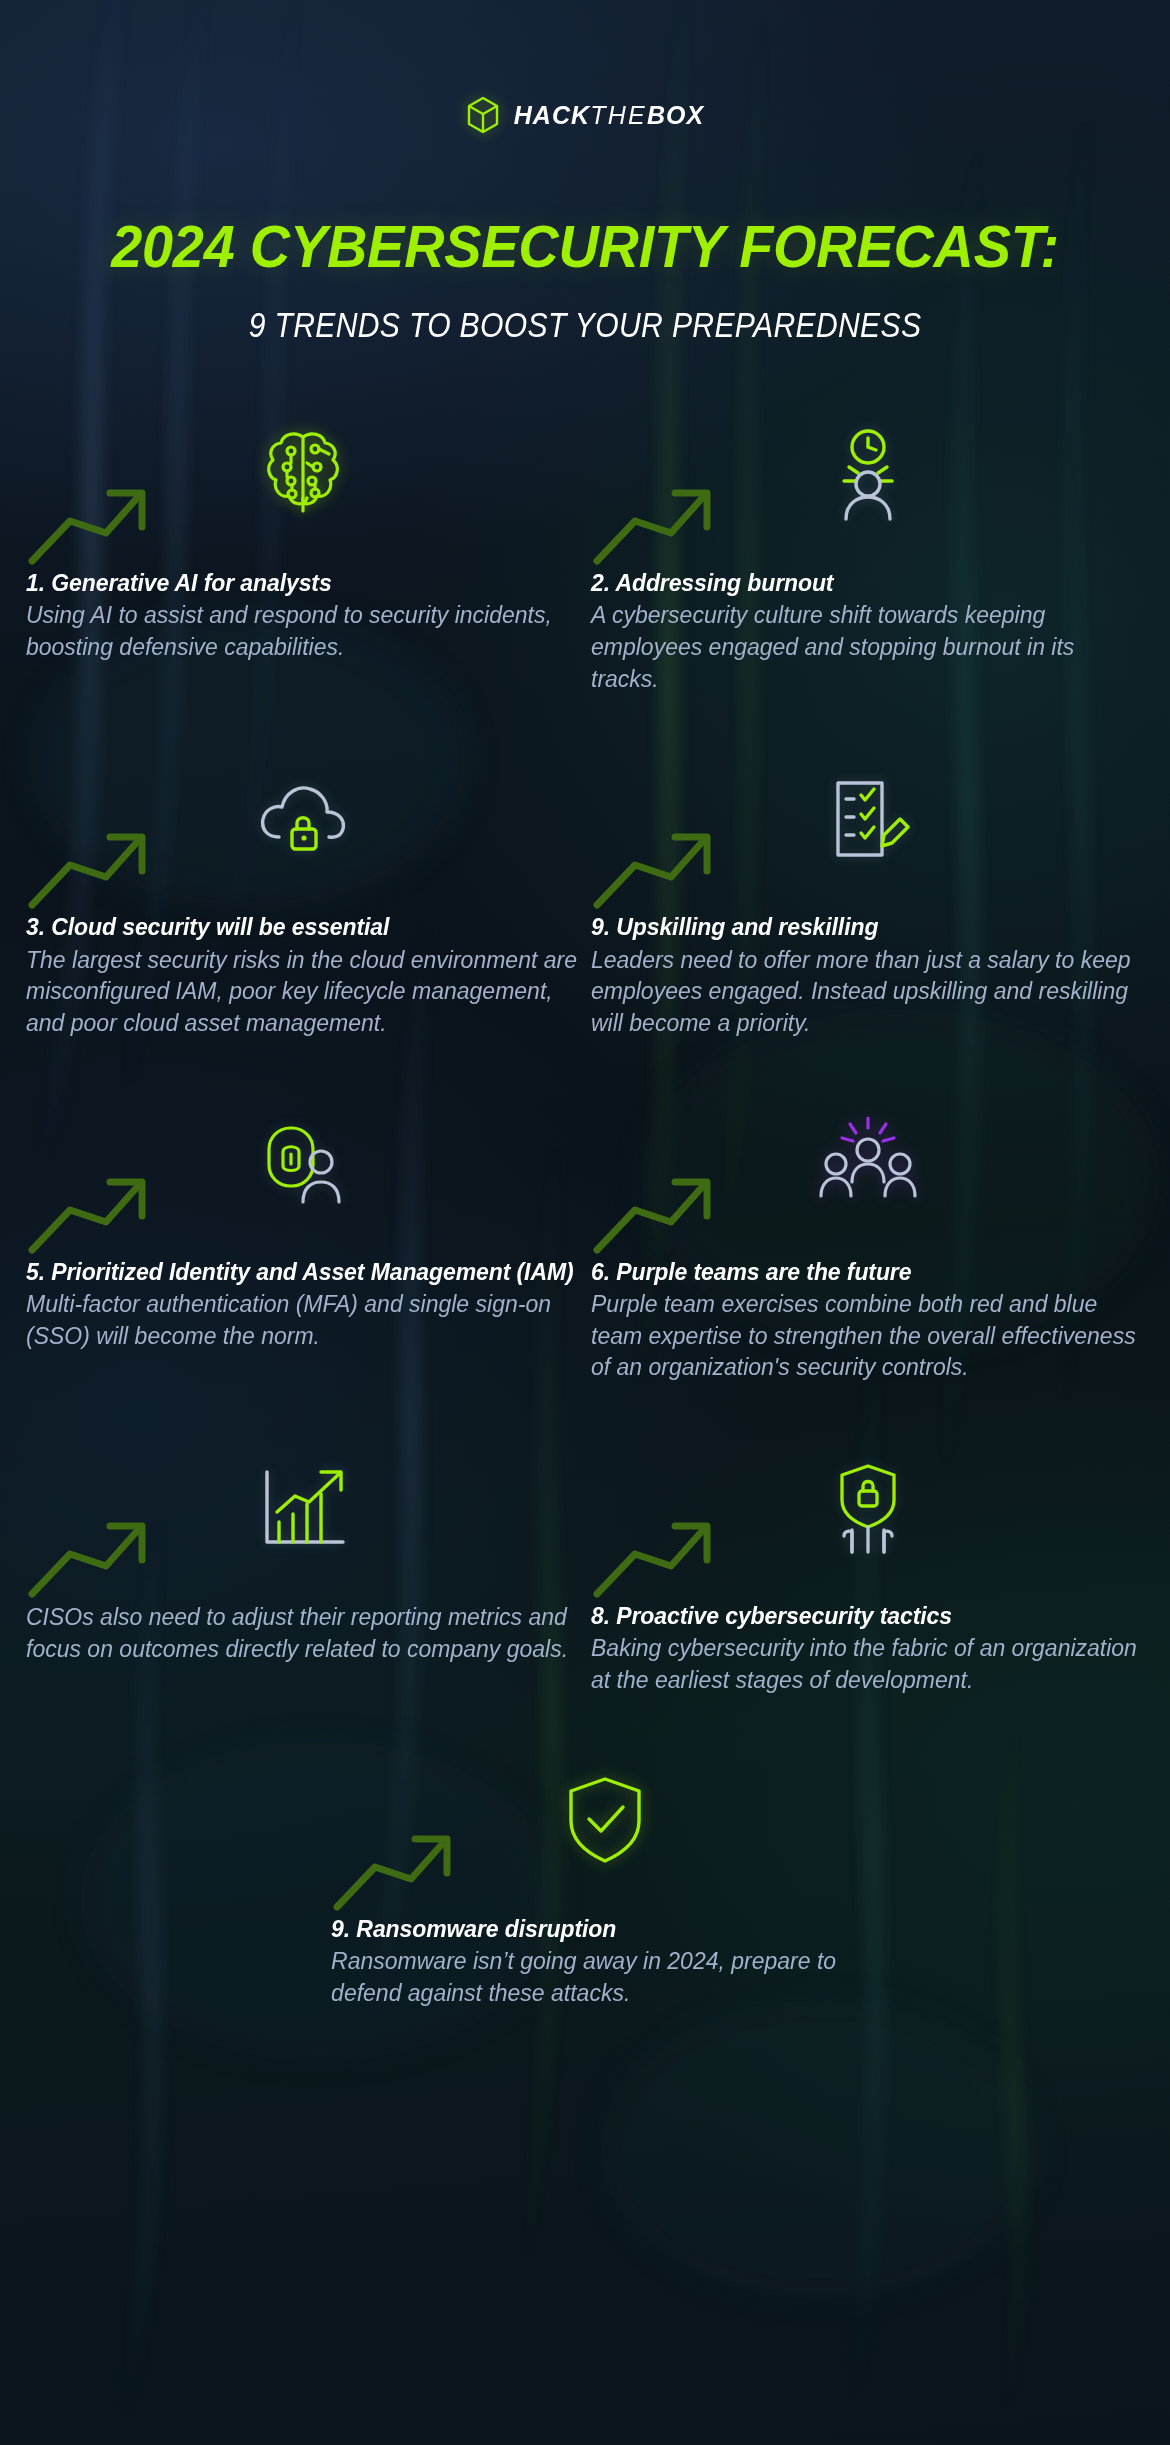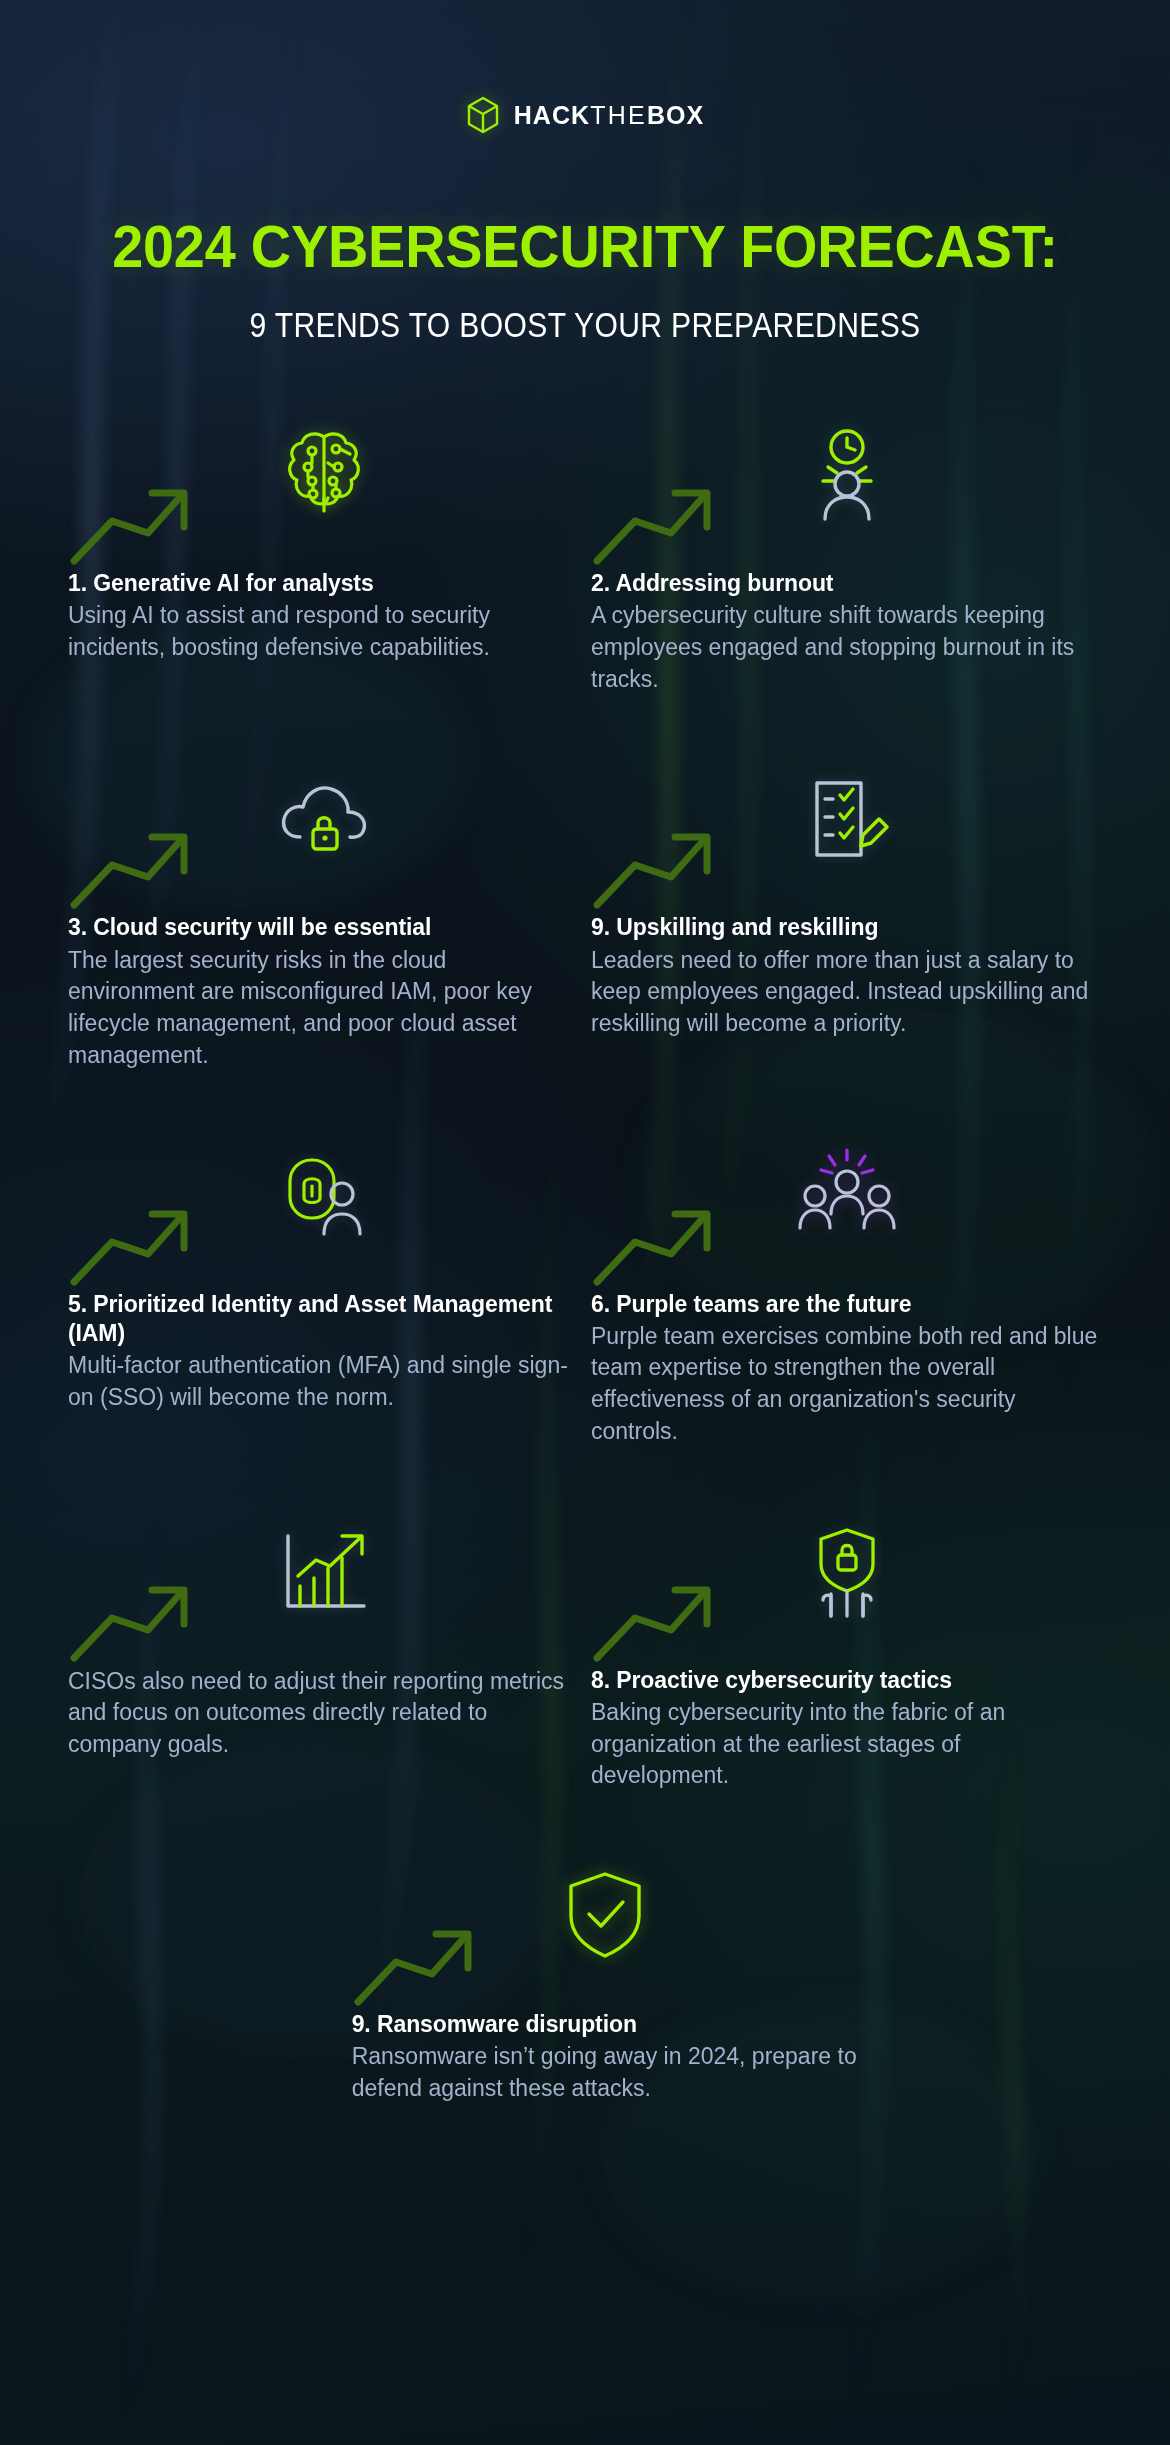--- a/index.html
+++ b/index.html
@@ -20,21 +20,21 @@
     background:
       radial-gradient(1200px 700px at 18% 6%, rgba(32,52,86,0.55), transparent 62%),
       radial-gradient(900px 900px at 85% 26%, rgba(18,60,55,0.40), transparent 66%),
       radial-gradient(1000px 800px at 12% 58%, rgba(20,44,70,0.35), transparent 64%),
       radial-gradient(900px 700px at 92% 74%, rgba(16,55,48,0.32), transparent 65%),
       linear-gradient(175deg, #101d2b 0%, #0c1620 22%, #0a1219 48%, #0b1a1c 70%, #0a141c 100%);
     z-index: 0;
   }
   .streaks { position: absolute; inset: 0; z-index: 1; opacity: .85; }
 
-  .page { position: relative; z-index: 3; width: 1170px; }
+  .page { position: relative; z-index: 3; width: 1170px; font-style: italic; }
 
   
   .logo-row {
     display: flex; align-items: center; justify-content: center;
     gap: 14px; padding-top: 96px;
   }
   .logo-mark { width: 34px; height: 38px; display: block; }
   .logo-text {
     font-size: 25px; letter-spacing: 1.1px; color: #ffffff;
     font-weight: 700; display: flex; align-items: baseline;
@@ -60,21 +60,21 @@
     letter-spacing: 0.4px;
     transform: scaleX(0.86);
   }
 
   
   .grid {
     margin-top: 70px;
     display: grid;
     grid-template-columns: 1fr 1fr;
     column-gap: 12px;
-    padding: 0 68px;
+    padding: 0 26px;
   }
   .cell { position: relative; padding-bottom: 64px; }
   .cell.full { grid-column: 1 / -1; display: flex; justify-content: center; }
   .cell.full .inner { width: 49%; margin-left: 40px; }
 
   .icon-zone {
     position: relative;
     height: 148px;
     margin-bottom: 6px;
   }

